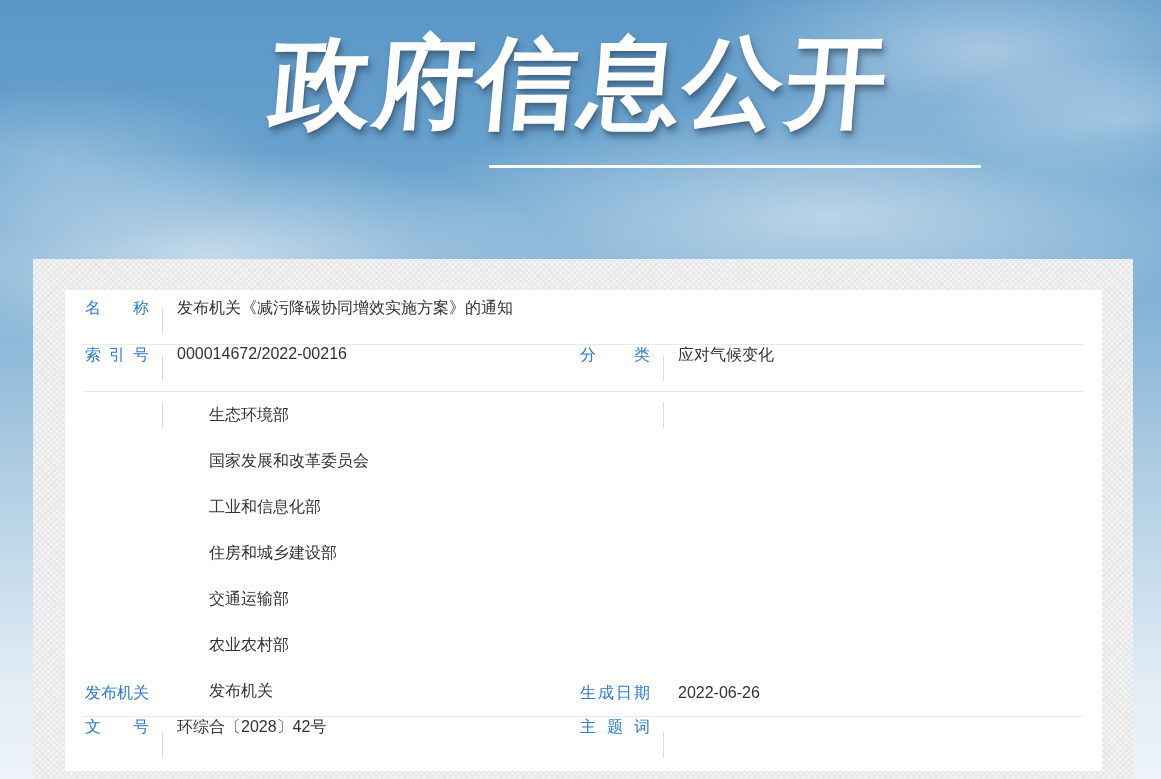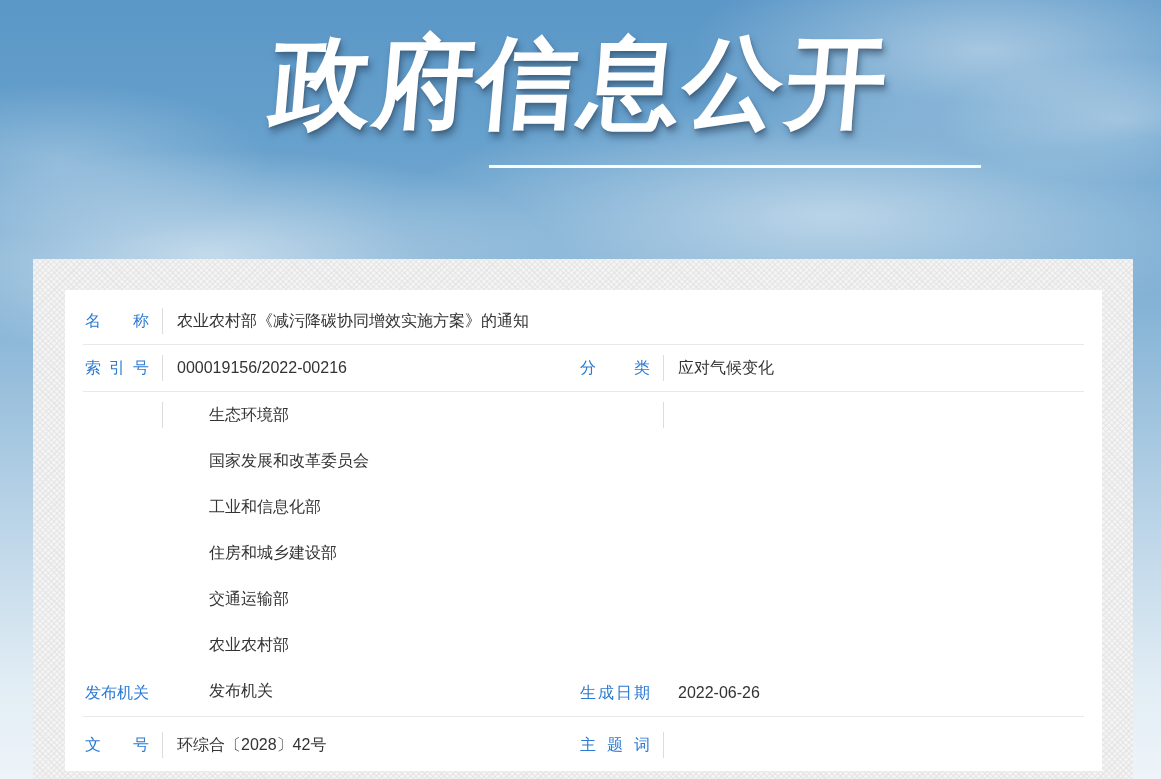--- a/index.html
+++ b/index.html
@@ -37,21 +37,21 @@
     background-image:
       repeating-linear-gradient(45deg, rgba(225,225,225,.55) 0 1.5px, transparent 1.5px 4px),
       repeating-linear-gradient(-45deg, rgba(225,225,225,.55) 0 1.5px, transparent 1.5px 4px);
   }
 
   
   .card{
     position:absolute;top:31px;left:32px;width:1037px;height:481px;
     background:#ffffff;box-sizing:border-box;padding-top:8px;
   }
-  .row{display:flex;align-items:center;margin:0 18px;padding-left:2px;}
+  .row{display:flex;align-items:flex-start;margin:0 18px;padding-left:2px;}
   .row-border{border-bottom:1px solid #e9e9e9;}
   .r1{height:46px;}
   .r2{height:46px;}
   .r3{align-items:flex-end;}
   .r4{height:56px;}
 
   .flabel{
     flex:none;width:64px;color:#2b7ad3;font-size:16px;
     text-align:justify;text-align-last:justify;text-justify:inter-character;
     white-space:nowrap;overflow:hidden;
@@ -77,27 +77,27 @@
   <h1 class="banner-title">政府信息公开</h1>
   <div class="banner-underline"></div>
 </div>
 
 <div class="panel">
   <div class="card">
 
     <div class="row r1 row-border">
       <span class="flabel">名称</span>
       <span class="vline"></span>
-      <span class="fvalue grow">农业农村部《减污降碳协同增效实施方案》的通知</span>
+      <span class="fvalue grow">发布机关《减污降碳协同增效实施方案》的通知</span>
     </div>
 
     <div class="row r2 row-border">
       <span class="flabel">索引号</span>
       <span class="vline"></span>
-      <span class="fvalue val-col1">000019156/2022-00216</span>
+      <span class="fvalue val-col1">000014672/2022-00216</span>
       <span class="flabel flabel2">分类</span>
       <span class="vline"></span>
       <span class="fvalue grow">应对气候变化</span>
     </div>
 
     <div class="row r3 row-border">
       <span class="flabel">发布机关</span>
       <span class="vline"></span>
       <div class="publisher-list">
         <div class="publisher-item">生态环境部</div>

